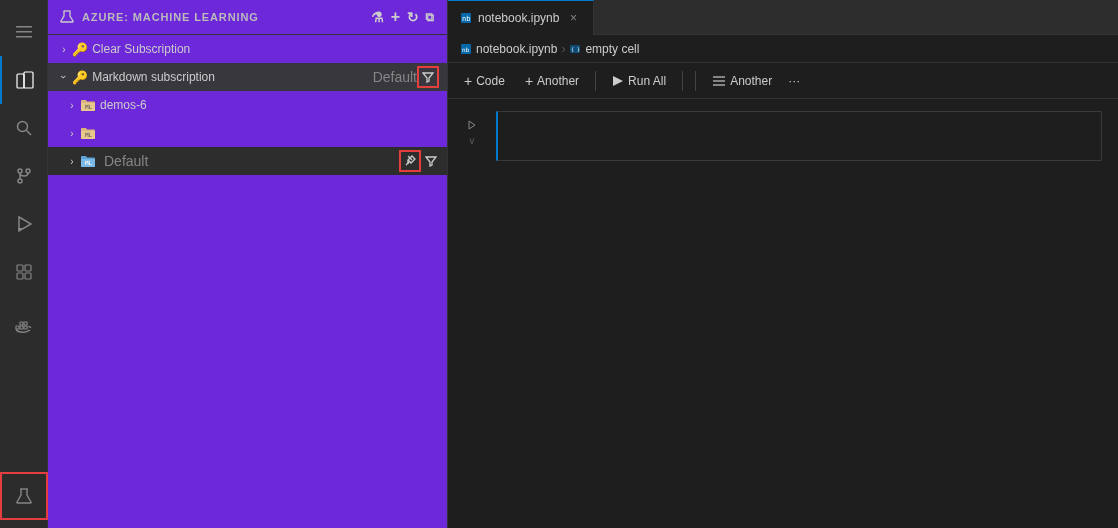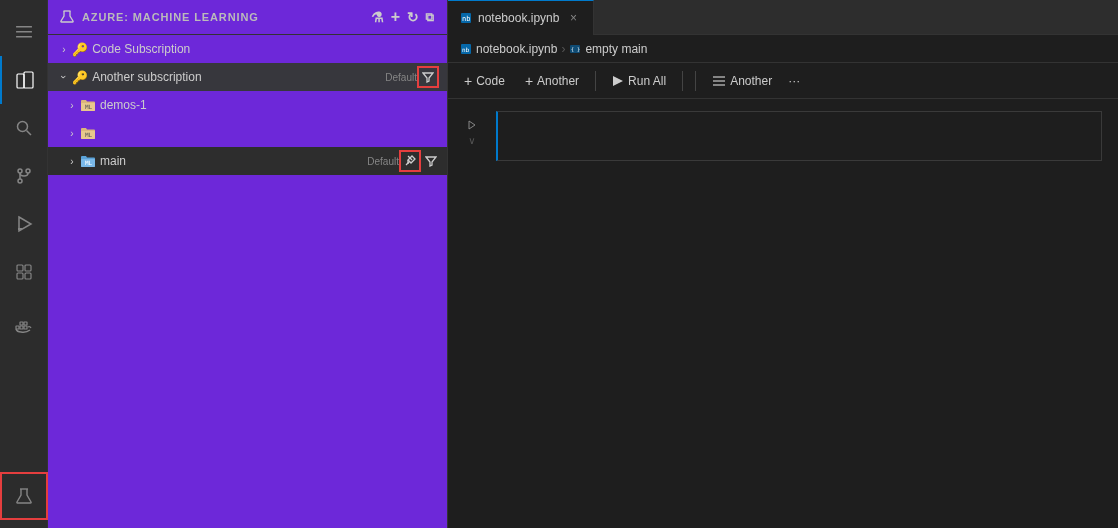--- a/index.html
+++ b/index.html
@@ -100,21 +100,21 @@
       flex-shrink: 0;
     }
     .item-label {
       flex: 1;
       white-space: nowrap;
       overflow: hidden;
       text-overflow: ellipsis;
       color: #cccccc;
     }
     .badge-default {
-      font-size: 10px;
+      font-size: 14px;
       color: #858585;
       margin-left: 4px;
     }
     .filter-icon-btn {
       width: 22px;
       height: 22px;
       display: flex;
       align-items: center;
       justify-content: center;
       cursor: pointer;
@@ -365,64 +365,63 @@
       <span style="cursor:pointer; color:#ccc; font-size:16px;">+</span>
       <span style="cursor:pointer; color:#ccc; font-size:14px;">↻</span>
       <span style="cursor:pointer; color:#ccc; font-size:12px;">⧉</span>
     </div>
   </div>
   <div class="sidebar-content">
 
     <div class="tree-item">
       <div class="chevron">›</div>
       <span class="key-icon">🔑</span>
-      <span class="item-label">Code Subscription</span>
+      <span class="item-label">Clear Subscription</span>
     </div>
 
     <div class="tree-item selected">
       <div class="chevron" style="transform:rotate(90deg);">›</div>
       <span class="key-icon">🔑</span>
-      <span class="item-label">Another subscription</span>
+      <span class="item-label">Markdown subscription</span>
       <span class="badge-default">Default</span>
       <div class="inline-actions">
         <div class="filter-icon-btn" title="Filter">
           <svg width="12" height="12" viewBox="0 0 12 12" fill="none" stroke="currentColor" stroke-width="1.3">
             <path d="M1 2 L5 7 L5 11 L7 10 L7 7 L11 2 Z"></path>
           </svg>
         </div>
       </div>
     </div>
 
     <div class="tree-item indent-1">
       <div class="chevron">›</div>
       <svg width="16" height="14" viewBox="0 0 16 14" class="folder-icon">
         <path d="M1 3 Q1 2 2 2 L6 2 L7 3.5 L14 3.5 Q15 3.5 15 4.5 L15 12 Q15 13 14 13 L2 13 Q1 13 1 12 Z" fill="#dcb67a" stroke="none"></path>
         <rect x="1" y="5" width="14" height="8" rx="1" fill="#e8c88c"></rect>
         <text x="5" y="11" font-size="6" fill="#555" font-family="monospace">ML</text>
       </svg>
-      <span class="item-label">demos-1</span>
+      <span class="item-label">demos-6</span>
     </div>
 
     <div class="tree-item indent-1">
       <div class="chevron">›</div>
       <svg width="16" height="14" viewBox="0 0 16 14" class="folder-icon">
         <path d="M1 3 Q1 2 2 2 L6 2 L7 3.5 L14 3.5 Q15 3.5 15 4.5 L15 12 Q15 13 14 13 L2 13 Q1 13 1 12 Z" fill="#dcb67a"></path>
         <rect x="1" y="5" width="14" height="8" rx="1" fill="#e8c88c"></rect>
         <text x="5" y="11" font-size="6" fill="#555" font-family="monospace">ML</text>
       </svg>
     </div>
 
     <div class="tree-item indent-1 active-row" style="background:#2d2d2d;">
       <div class="chevron">›</div>
       <svg width="16" height="14" viewBox="0 0 16 14" class="folder-icon">
         <path d="M1 3 Q1 2 2 2 L6 2 L7 3.5 L14 3.5 Q15 3.5 15 4.5 L15 12 Q15 13 14 13 L2 13 Q1 13 1 12 Z" fill="#5ba3d9"></path>
         <rect x="1" y="5" width="14" height="8" rx="1" fill="#7ab8e8"></rect>
         <text x="5" y="11" font-size="6" fill="#fff" font-family="monospace">ML</text>
       </svg>
-      <span class="item-label">main</span>
       <span class="badge-default">Default</span>
       <div class="inline-actions">
         <div class="pin-icon-btn" title="Pin">
           <svg width="12" height="12" viewBox="0 0 12 12" fill="none" stroke="currentColor" stroke-width="1.3">
             <line x1="4" y1="1" x2="8" y2="5"></line>
             <path d="M2 10 L6 6"></path>
             <path d="M8 1 L11 4 L7 8 L4 5 Z"></path>
             <line x1="4" y1="5" x2="4" y2="9"></line>
           </svg>
         </div>
@@ -456,21 +455,21 @@
     </svg>
     <span class="breadcrumb-item">
       <span>notebook.ipynb</span>
     </span>
     <span class="breadcrumb-sep">›</span>
     <svg width="12" height="12" viewBox="0 0 12 12" fill="none">
       <rect x="1" y="2" width="10" height="8" rx="1" fill="#007acc" opacity="0.5"></rect>
       <text x="2" y="8" font-size="5" fill="white" font-family="monospace">{ }</text>
     </svg>
     <span class="breadcrumb-item">
-      <span>empty main</span>
+      <span>empty cell</span>
     </span>
   </div>
 
   <div class="notebook-toolbar">
     <button class="toolbar-btn">
       <span style="font-size:14px;">+</span>
       <span>Code</span>
     </button>
     <button class="toolbar-btn">
       <span style="font-size:14px;">+</span>

